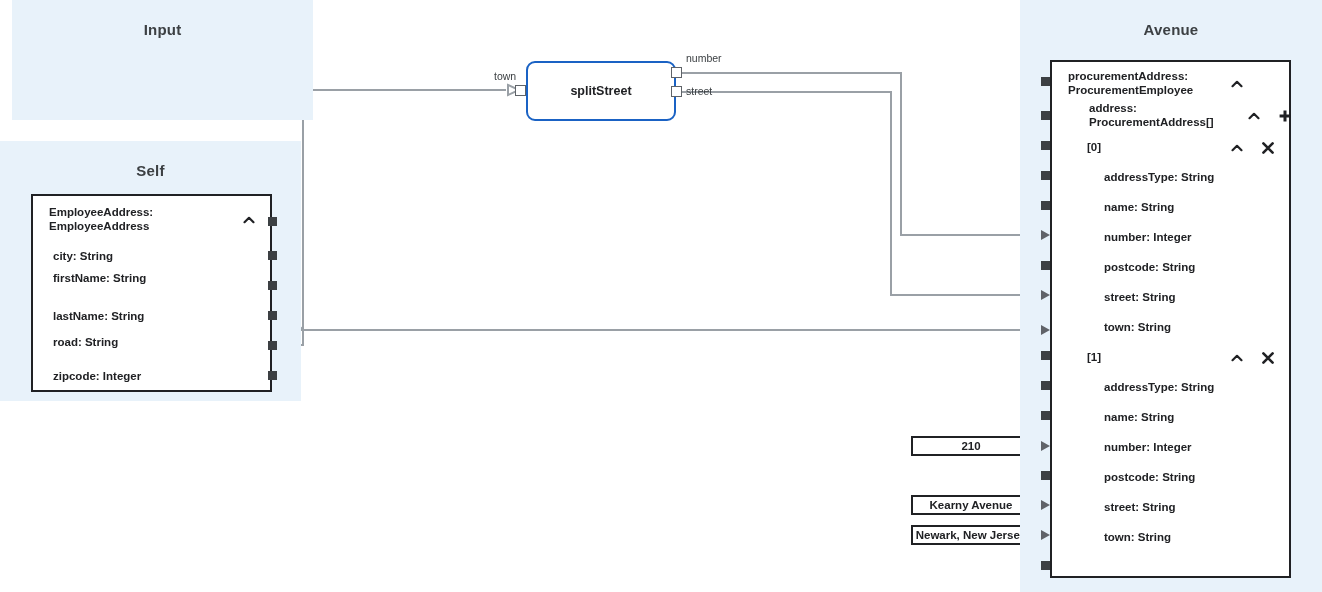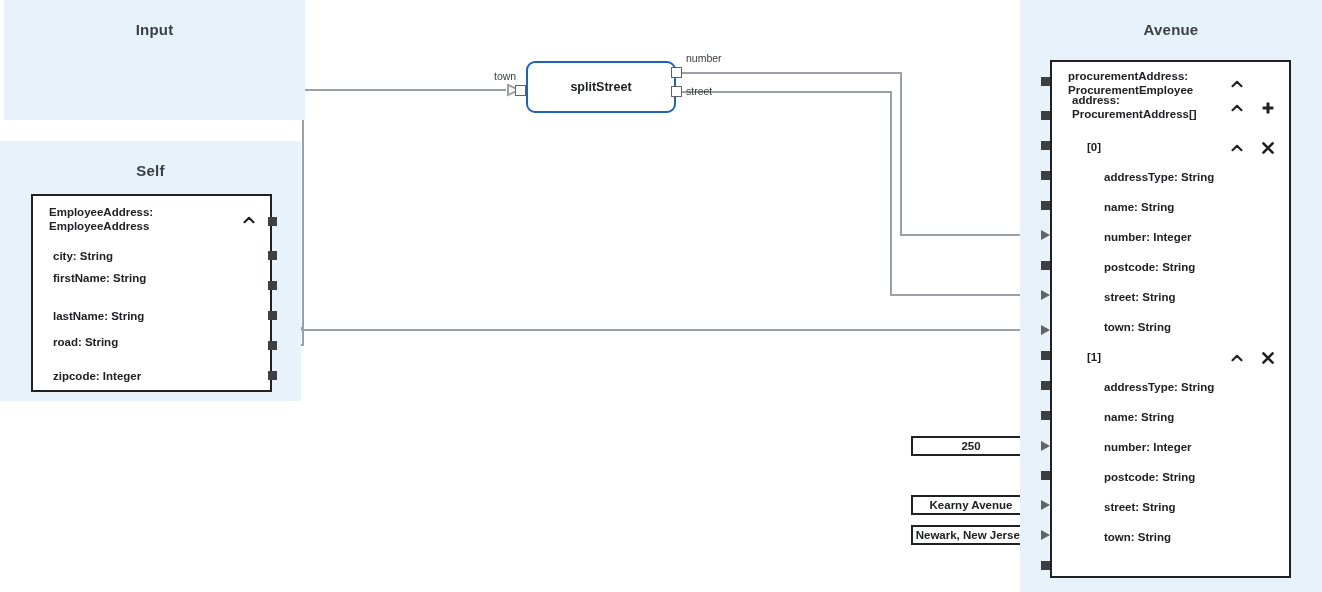--- a/index.html
+++ b/index.html
@@ -27,21 +27,21 @@
   }
   .panel-title {
     position: absolute;
     width: 100%;
     text-align: center;
     font-size: 15px;
     font-weight: bold;
     color: #3c4043;
     letter-spacing: .2px;
   }
-  #panel-input  { left: 4px;    top: 0;   width: 301px; height: 120px; }
+  #panel-input  { left: 12px;    top: 0;   width: 301px; height: 120px; }
   #panel-self   { left: 0;    top: 141px; width: 301px; height: 260px; }
   #panel-output { left: 1020px; top: 0;  width: 302px; height: 592px; }
 
   #panel-input  .panel-title { top: 21px; }
   #panel-self   .panel-title { top: 21px; }
   #panel-output .panel-title { top: 21px; }
 
   
   .node {
     position: absolute;
@@ -101,21 +101,21 @@
     width: 0; height: 0;
     border-top: 5px solid transparent;
     border-bottom: 5px solid transparent;
     border-left: 9px solid #606368;
   }
 
   
   #fn-node {
     position: absolute;
     left: 526px; top: 61px;
-    width: 150px; height: 52px;
+    width: 150px; height: 60px;
     border: 2px solid #1a62c4;
     border-radius: 9px;
     background: #ffffff;
     box-sizing: border-box;
     display: flex;
     align-items: center;
     justify-content: center;
     font-size: 12.5px;
     font-weight: bold;
     color: #202124;
@@ -233,21 +233,21 @@
   <div class="fn-port" style="left:515px; top:85px;"></div>
   <div class="port-label" style="left:494px; top:70px;">town</div>
 
   <div class="fn-port" style="left:671px; top:67px;"></div>
   <div class="port-label" style="left:686px; top:52px;">number</div>
 
   <div class="fn-port" style="left:671px; top:86px;"></div>
   <div class="port-label" style="left:686px; top:85px;">street</div>
 
   <div class="const-box" style="left:911px; top:436px; width:120px;">
-    <span>250</span>
+    <span>210</span>
   </div>
   <div class="const-box" style="left:911px; top:495px; width:120px;">
     <span>Kearny Avenue</span>
   </div>
   <div class="const-box" style="left:911px; top:525px; width:120px;">
     <span>Newark, New Jersey</span>
   </div>
 
   <div class="panel" id="panel-output">
     <div class="panel-title">Avenue</div>
@@ -261,21 +261,21 @@
       <div class="row-actions">
         <span class="ico">
           <svg width="14" height="14" viewBox="0 0 14 14">
               <path d="M2.5 9.2 L7 4.8 L11.5 9.2" stroke="#202124" stroke-width="2.2" fill="none" stroke-linecap="round" stroke-linejoin="round"></path>
             </svg>
         </span>
         <span class="ico" style="visibility:hidden"></span>
       </div>
     </div>
 
-    <div class="row depth1" style="top:28px;height:36px;">
+    <div class="row depth1" style="top:36px;height:36px;margin-left:17px;">
       <div class="row-label">address:
 ProcurementAddress[]</div>
       <div class="row-actions">
         <span class="ico">
           <svg width="14" height="14" viewBox="0 0 14 14">
               <path d="M2.5 9.2 L7 4.8 L11.5 9.2" stroke="#202124" stroke-width="2.2" fill="none" stroke-linecap="round" stroke-linejoin="round"></path>
             </svg>
         </span>
         <span class="ico">
           <svg width="14" height="14" viewBox="0 0 14 14">

